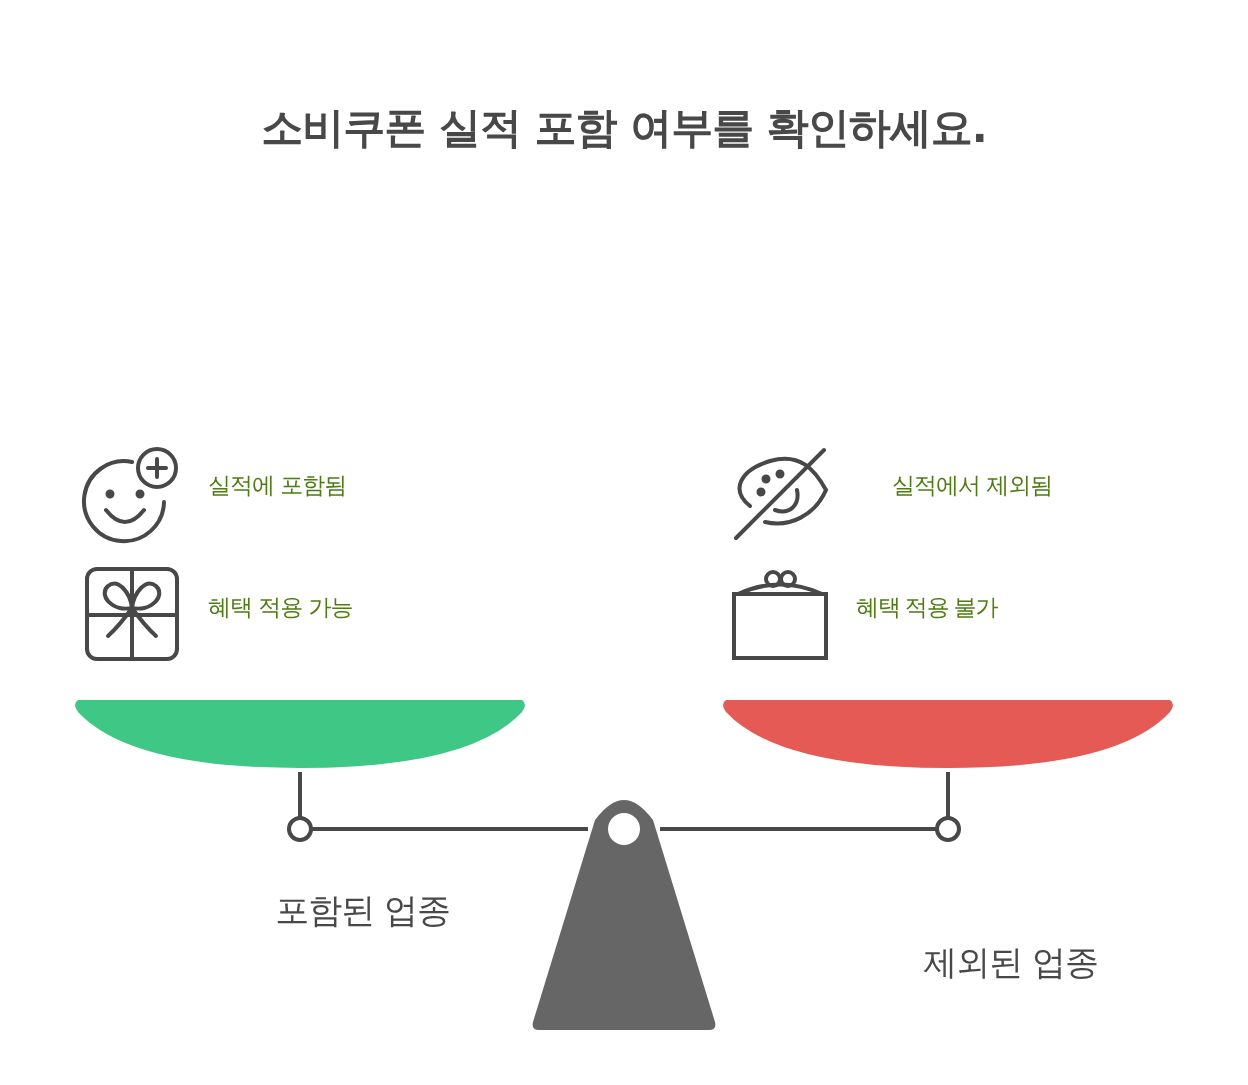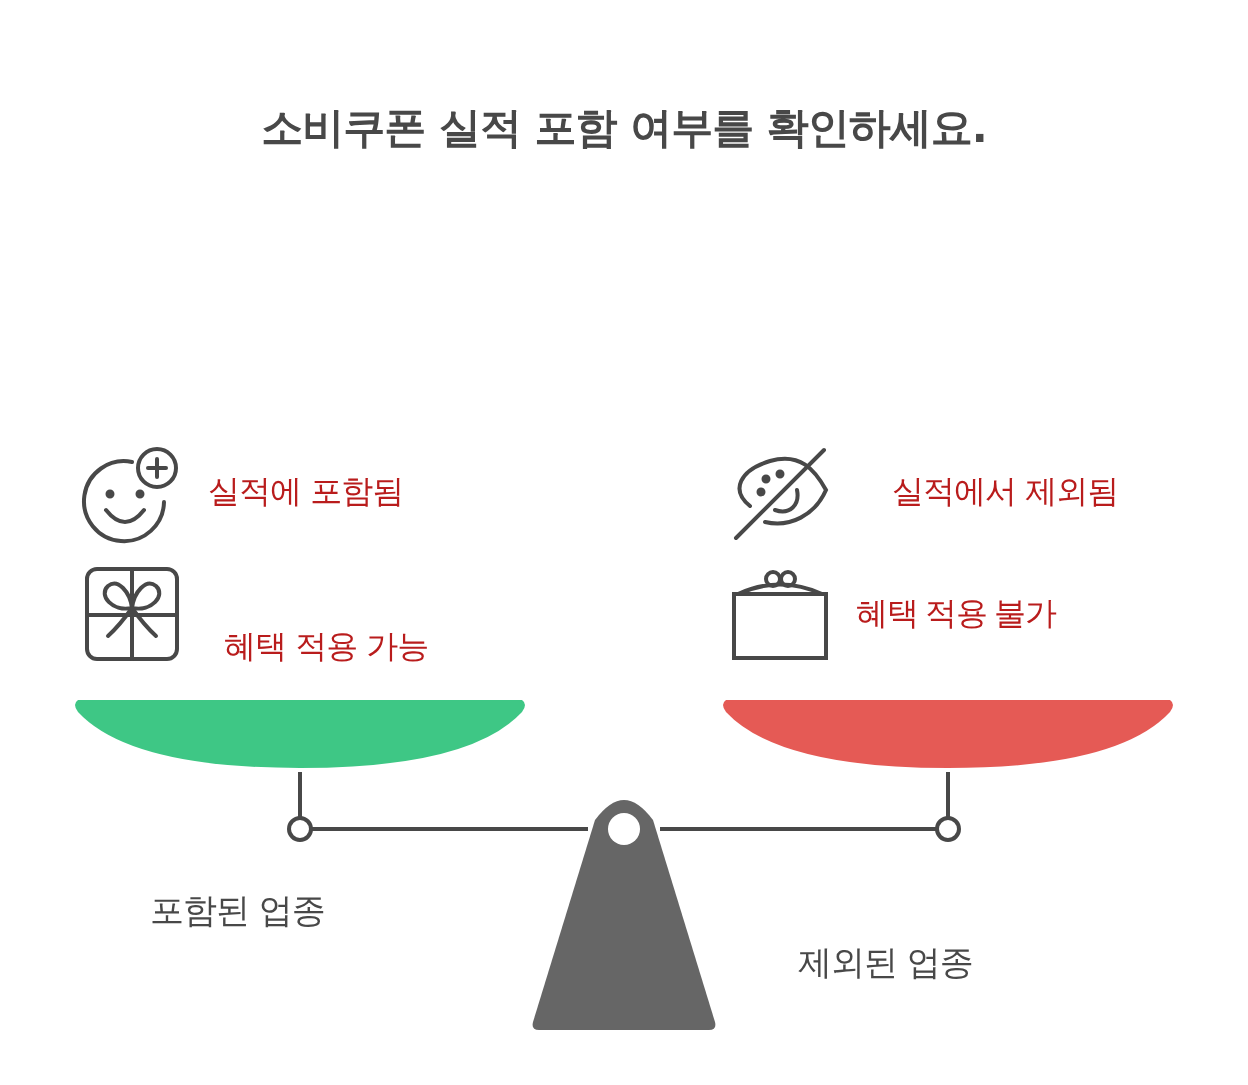--- a/index.html
+++ b/index.html
@@ -1,21 +1,21 @@
 <!DOCTYPE html>
 <html><head>
 <meta charset="utf-8">
 <style>
   html, body { margin:0; padding:0; background:#ffffff; }
   body { width:1248px; height:1085px; position:relative; overflow:hidden;
          font-family:"DejaVu Sans","Liberation Sans",sans-serif; color:#484848; }
   .title { position:absolute; left:0; top:100px; width:1248px; text-align:center;
            font-size:42px; font-weight:bold; color:#484848; letter-spacing:-1px; }
-  .item-label { position:absolute; font-size:32px; color:#b91c1c; letter-spacing:-1px; white-space:nowrap; }
-  .base-label { position:absolute; font-size:34px; color:#484848; letter-spacing:-1px; white-space:nowrap; text-align:left; width:300px; }
+  .item-label { position:absolute; font-size:23px; color:#4d7c0f; letter-spacing:-1px; white-space:nowrap; }
+  .base-label { position:absolute; font-size:34px; color:#484848; letter-spacing:-1px; white-space:nowrap; text-align:right; width:300px; }
   svg.scene { position:absolute; left:0; top:0; }
 </style>
 </head>
 <body>
 
 <div class="title">소비쿠폰 실적 포함 여부를 확인하세요.</div>
 
 <svg class="scene" width="1248" height="1085" viewBox="0 0 1248 1085">
 
   <g fill="none" stroke="#484848" stroke-width="4" stroke-linecap="round">
@@ -59,18 +59,18 @@
   <line x1="312" y1="829" x2="588" y2="829" stroke="#484848" stroke-width="4"></line>
   <line x1="660" y1="829" x2="936" y2="829" stroke="#484848" stroke-width="4"></line>
   <circle cx="300" cy="829" r="11" fill="#fff" stroke="#484848" stroke-width="4"></circle>
   <circle cx="948" cy="829" r="11" fill="#fff" stroke="#484848" stroke-width="4"></circle>
 
   <path d="M595,820 Q610,800 624,800 Q638,800 653,820 L715,1022 Q717,1030 709,1030 L539,1030 Q531,1030 533,1022 Z" fill="#666666"></path>
   <circle cx="624" cy="829" r="16" fill="#ffffff"></circle>
 </svg>
 
 <div class="item-label" style="left:208px;top:470px;">실적에 포함됨</div>
-<div class="item-label" style="left:224px;top:592px;margin-top:33px;">혜택 적용 가능</div>
+<div class="item-label" style="left:208px;top:592px;">혜택 적용 가능</div>
 <div class="item-label" style="left:856px;top:470px;margin-left:36px;">실적에서 제외됨</div>
 <div class="item-label" style="left:856px;top:592px;font-family:Liberation Serif, serif;">혜택 적용 불가</div>
 
 <div class="base-label" style="left:150px;top:888px;">포함된 업종</div>
 <div class="base-label" style="left:798px;top:940px;">제외된 업종</div>
 
 </body></html>

